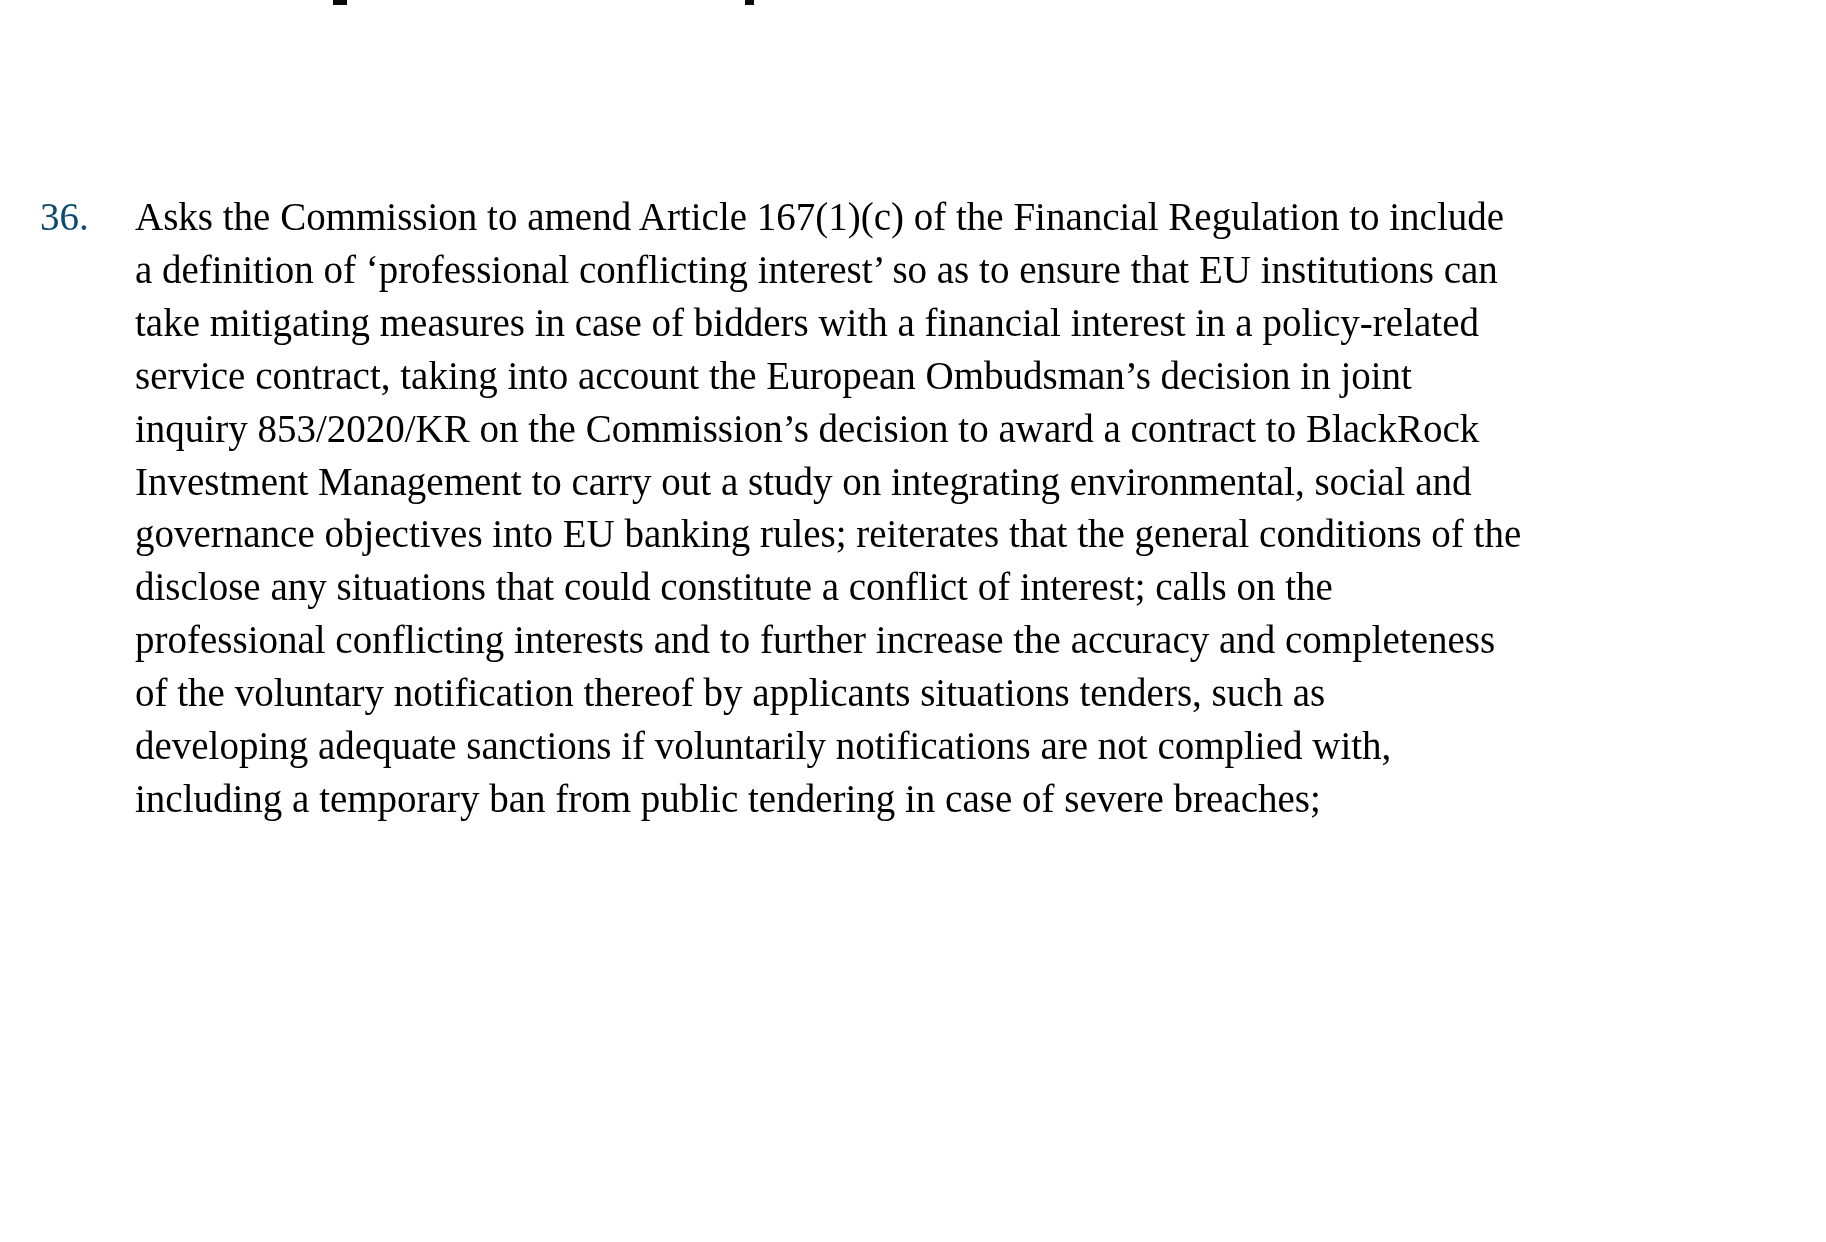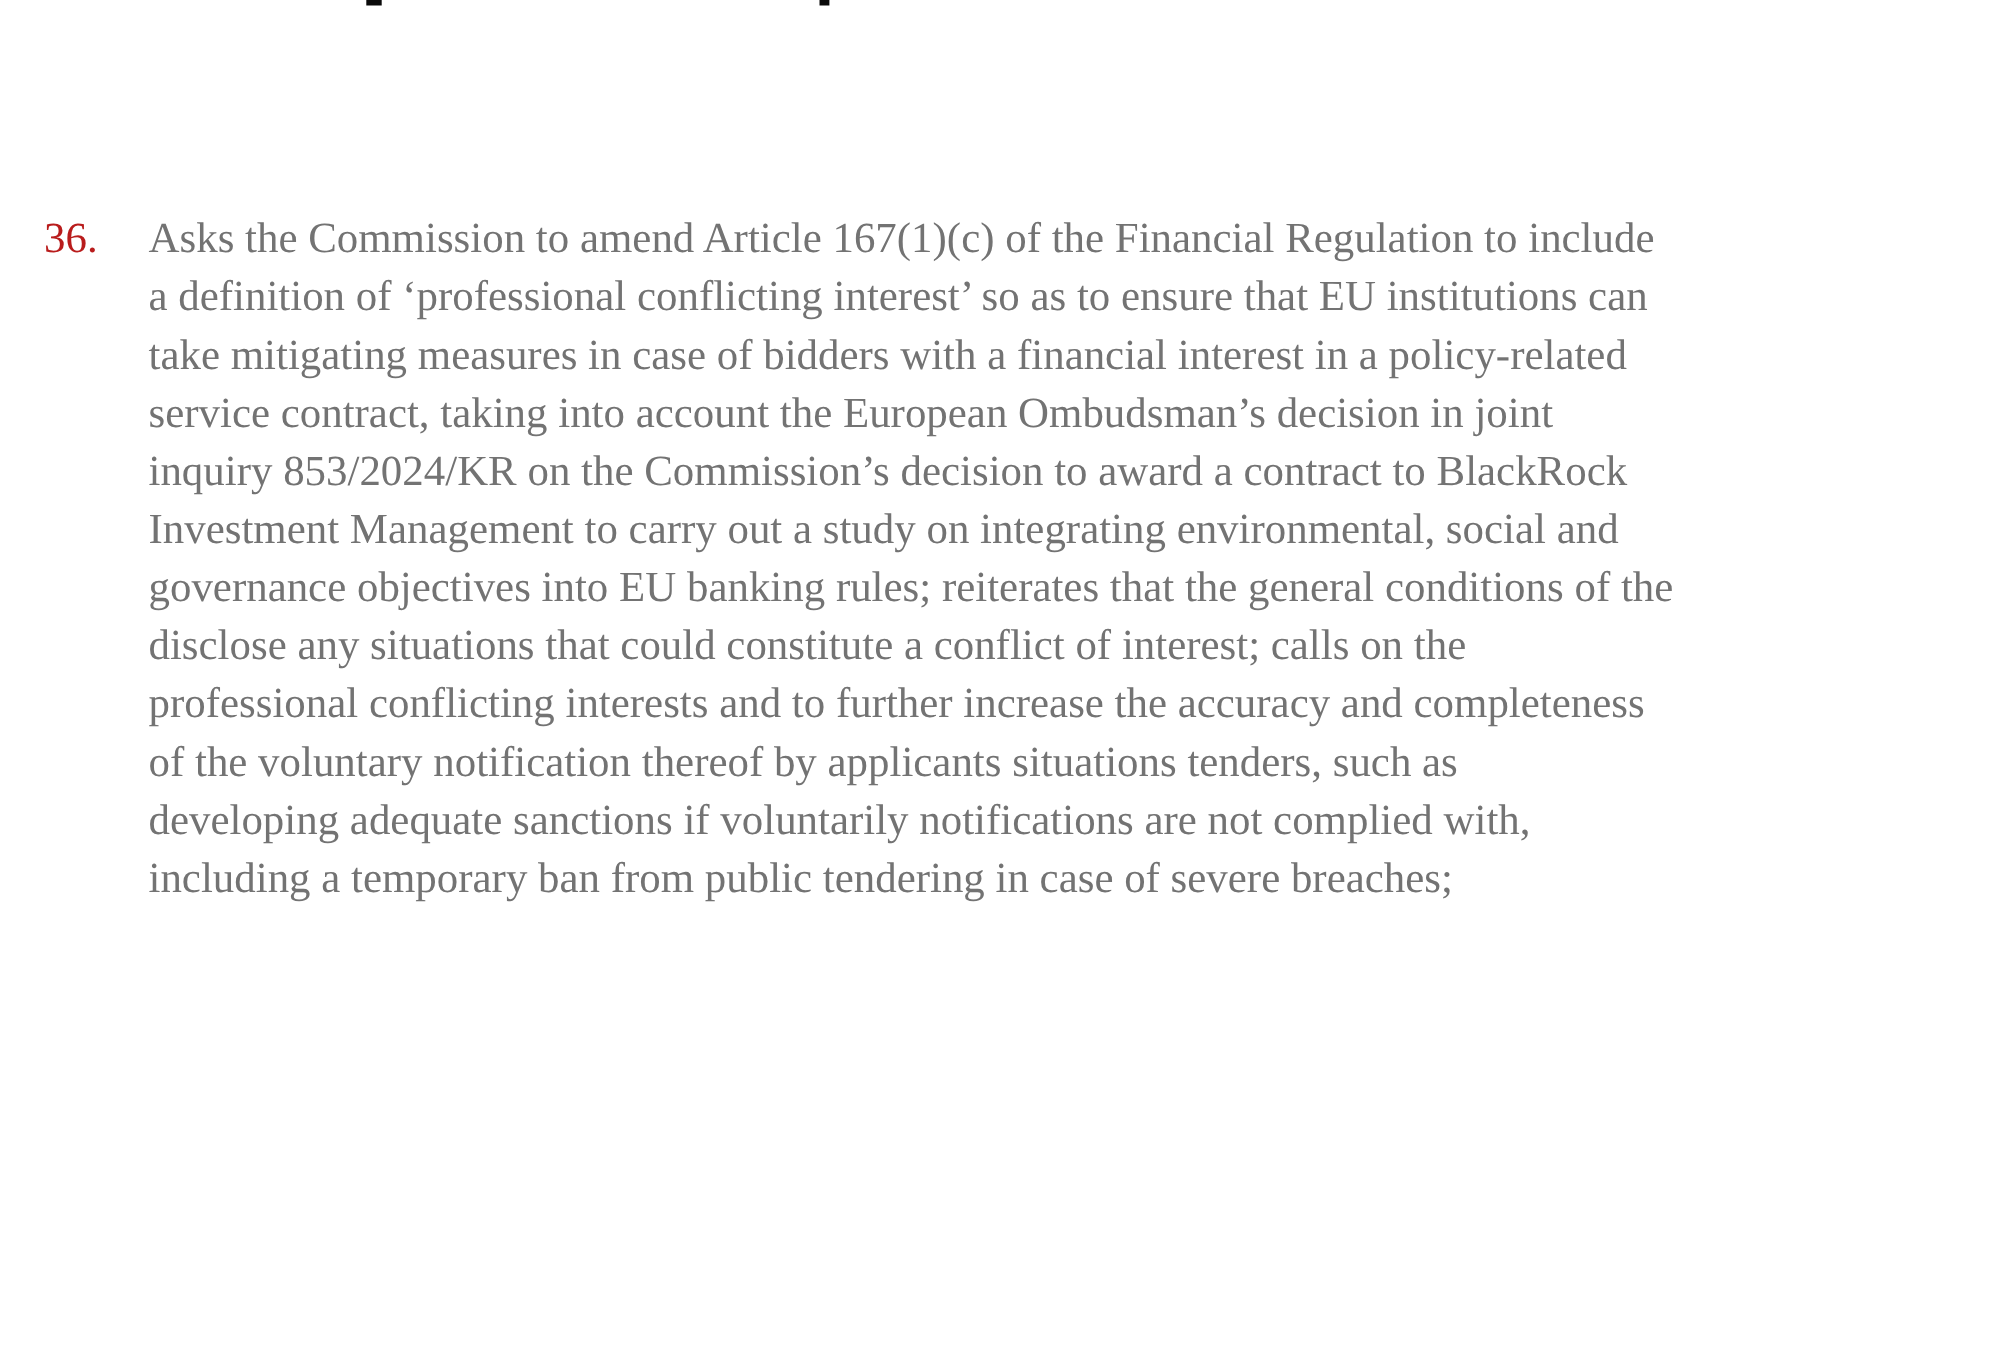--- a/index.html
+++ b/index.html
@@ -28,29 +28,29 @@
   }
   .artifact.a1 { left: 333px; width: 14px; }
   .artifact.a2 { left: 745px; width: 9px; }
 
   .para-number {
     position: absolute;
     left: 40px;
     top: 191px;
     font-size: 39px;
     line-height: 52.9px;
-    color: #b91c1c;
+    color: #0c4a6e;
     white-space: nowrap;
   }
   .para-body {
     position: absolute;
     left: 135px;
     top: 191px;
     width: 1480px;
-    color: #737373;
+    color: #000000;
   }
   .text-line {
     font-size: 39px;
     line-height: 52.9px;
     white-space: nowrap;
     letter-spacing: 0px;
   }
 </style>
 </head>
 <body>
@@ -60,21 +60,21 @@
   <div class="artifact a1"></div>
   <div class="artifact a2"></div>
 
   <div class="para-number">36.</div>
 
   <div class="para-body">
     <div class="text-line">Asks the Commission to amend Article 167(1)(c) of the Financial Regulation to include</div>
     <div class="text-line">a definition of ‘professional conflicting interest’ so as to ensure that EU institutions can</div>
     <div class="text-line">take mitigating measures in case of bidders with a financial interest in a policy-related</div>
     <div class="text-line">service contract, taking into account the European Ombudsman’s decision in joint</div>
-    <div class="text-line">inquiry 853/2024/KR on the Commission’s decision to award a contract to BlackRock</div>
+    <div class="text-line">inquiry 853/2020/KR on the Commission’s decision to award a contract to BlackRock</div>
     <div class="text-line">Investment Management to carry out a study on integrating environmental, social and</div>
     <div class="text-line">governance objectives into EU banking rules; reiterates that the general conditions of the</div>
     <div class="text-line">disclose any situations that could constitute a conflict of interest; calls on the</div>
     <div class="text-line">professional conflicting interests and to further increase the accuracy and completeness</div>
     <div class="text-line">of the voluntary notification thereof by applicants situations tenders, such as</div>
     <div class="text-line">developing adequate sanctions if voluntarily notifications are not complied with,</div>
     <div class="text-line">including a temporary ban from public tendering in case of severe breaches;</div>
   </div>
 
 </div>

